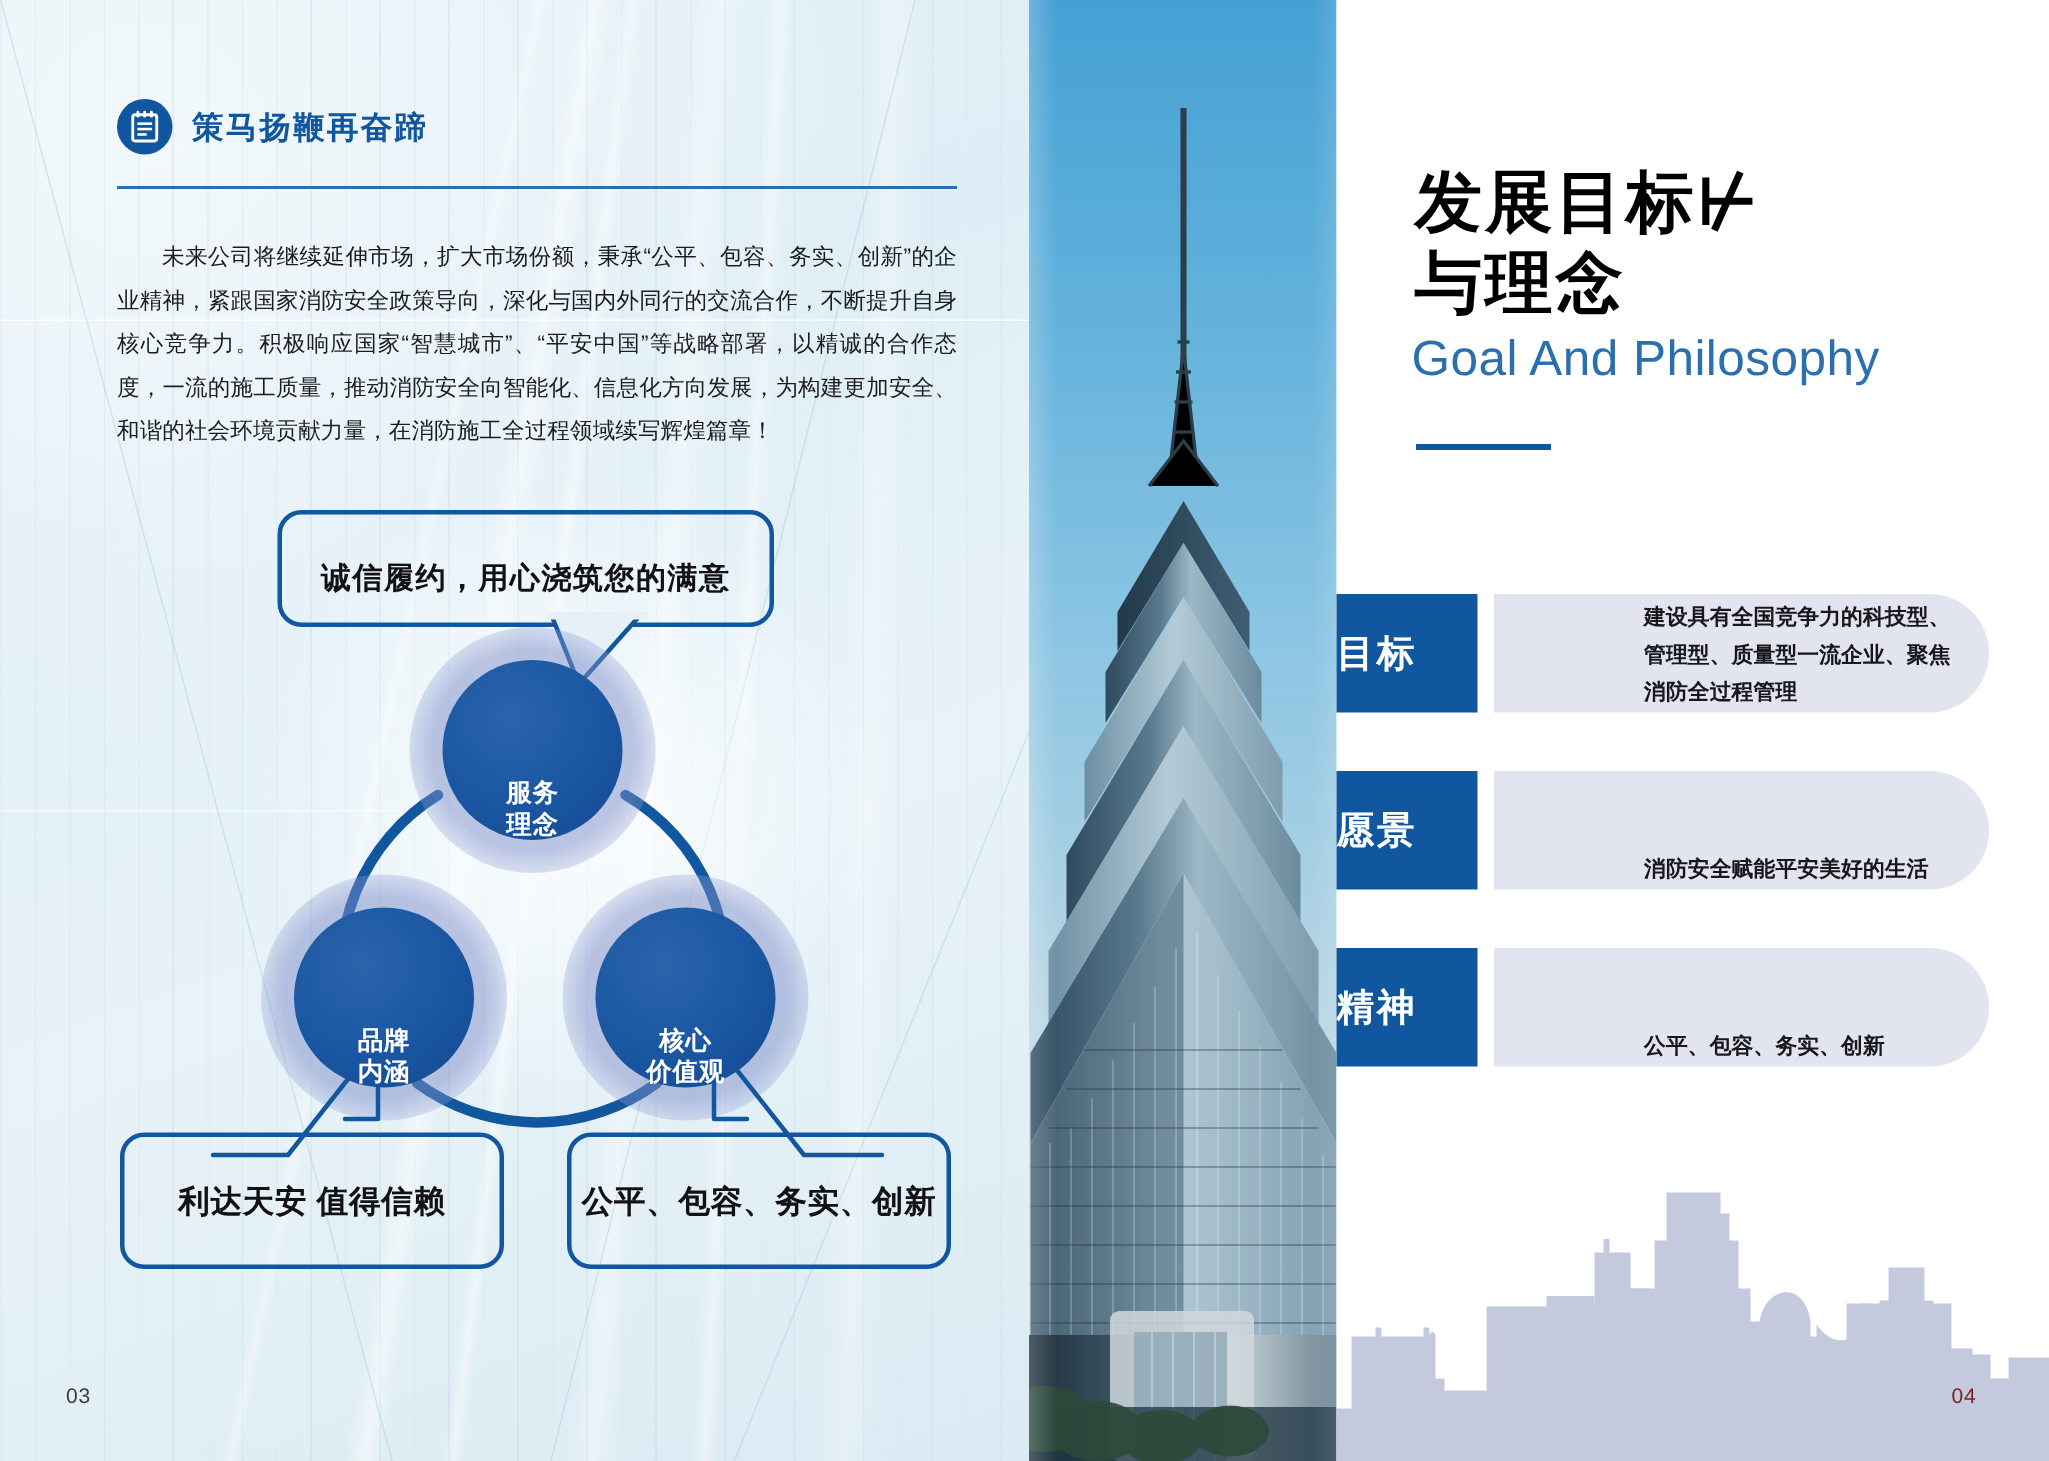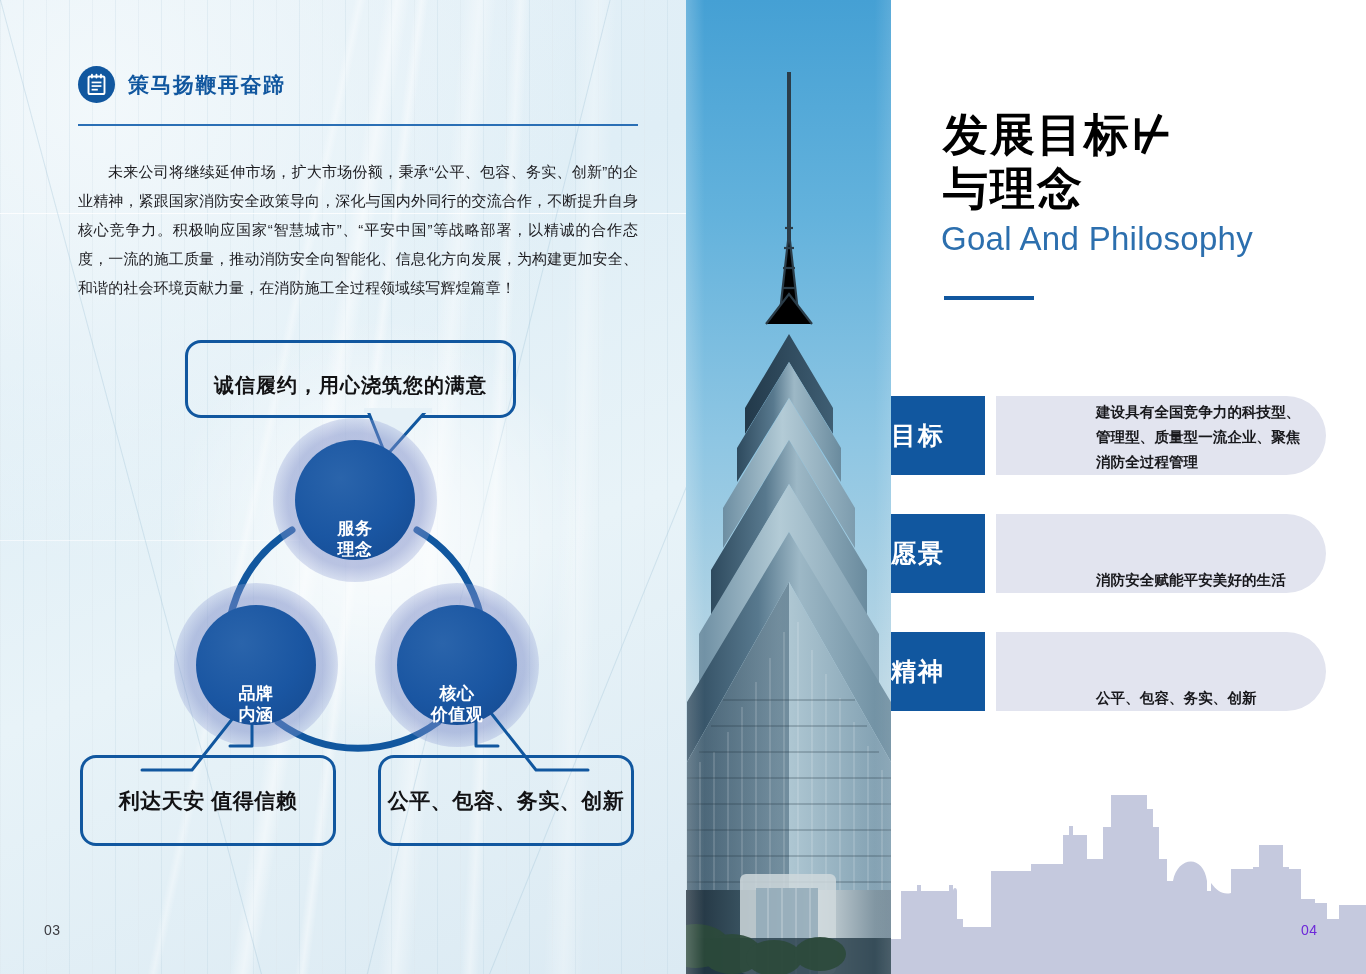--- a/index.html
+++ b/index.html
@@ -137,21 +137,21 @@
     padding-left:100px;padding-right:16px;
     font-size:14.5px;line-height:25px;color:#18181c;font-weight:bold;letter-spacing:.1px;
   }
   .card-tag{
     position:absolute;left:-94px;top:0;width:188px;height:79px;
     background:#11579f;border-radius:40px 0 0 40px;
     display:flex;align-items:center;justify-content:center;
     color:#fff;font-size:25px;font-weight:bold;letter-spacing:2px;
     z-index:3;
   }
-  .pagenum-r{position:absolute;left:410px;top:922px;font-size:14px;color:#6d28d9;letter-spacing:.5px;}
+  .pagenum-r{position:absolute;left:410px;top:922px;font-size:14px;color:#7f1d1d;letter-spacing:.5px;}
 </style>
 </head>
 <body>
 
 <div class="page">
 
   <div class="left-page">
     <div class="left-stripes"></div>
     <div class="left-stripes2"></div>
     <div class="sweep a"></div>

